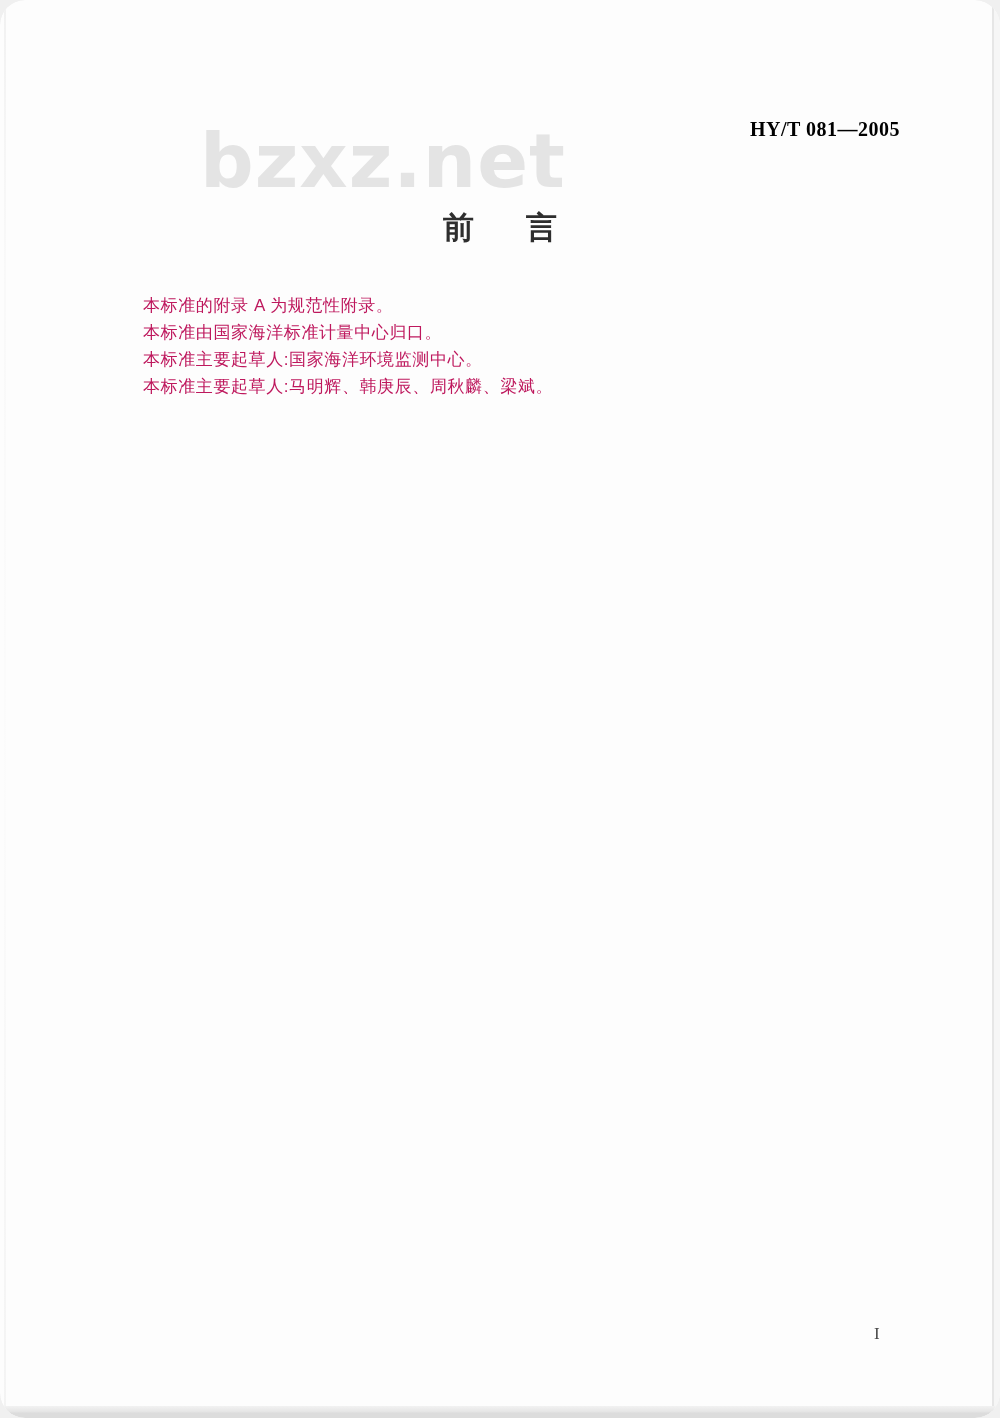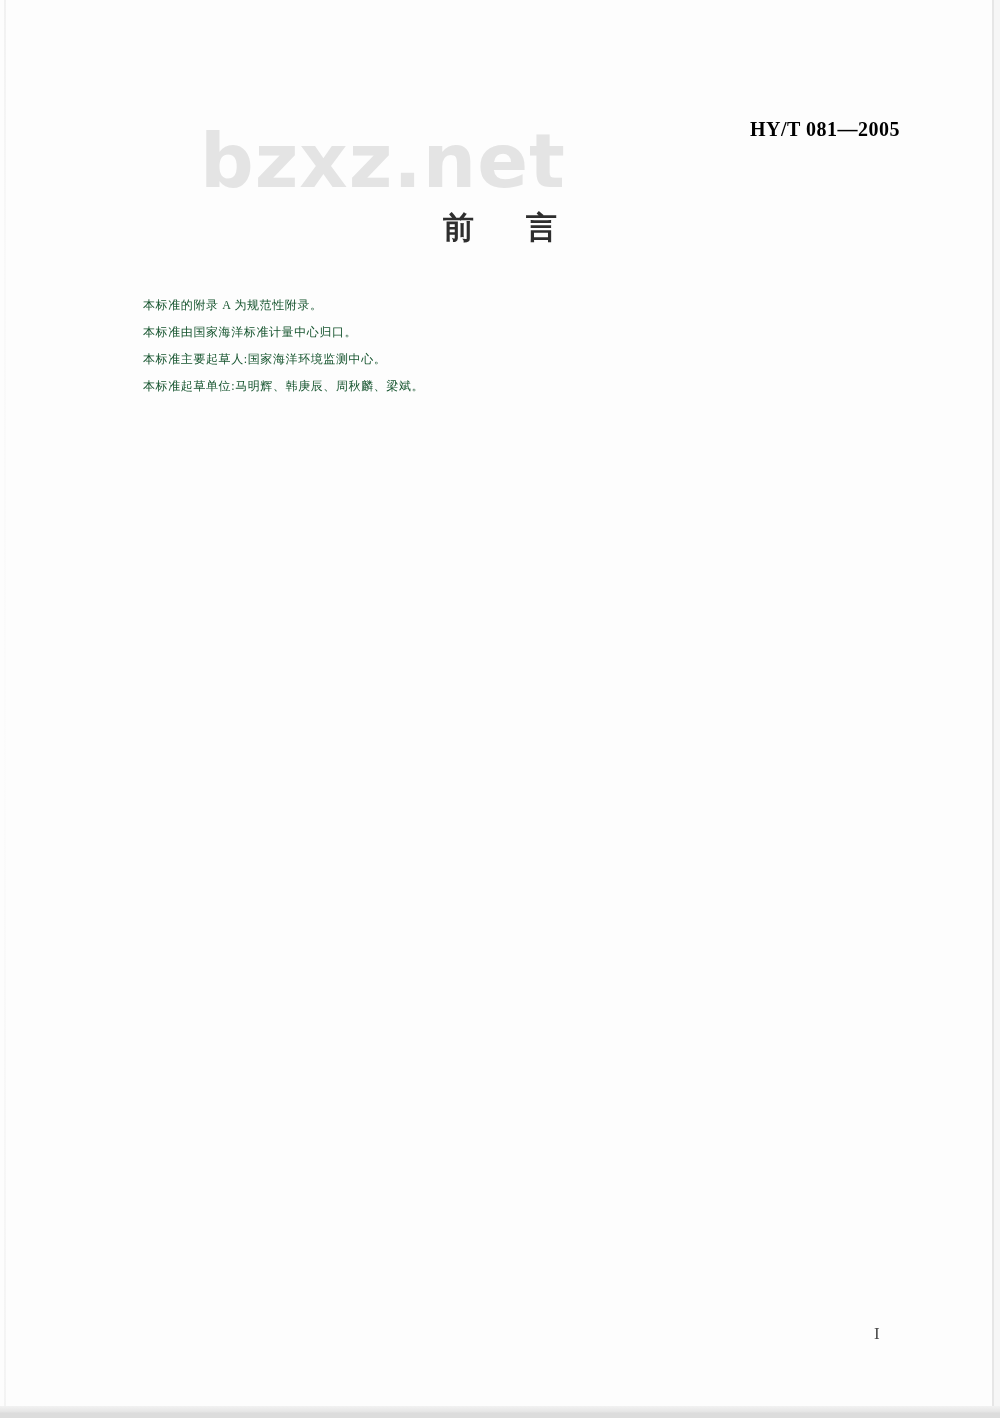--- a/index.html
+++ b/index.html
@@ -1,15 +1,15 @@
 <!DOCTYPE html>
 <html><head>
 <meta charset="utf-8">
 <style>
-  * { margin: 0; padding: 0; box-sizing: border-box; }
+  * { margin: 0; padding: 0; box-sizing: border-box; border-radius: 25px; }
   html, body { width: 1000px; height: 1418px; }
   body {
     font-family: "Liberation Serif", "DejaVu Serif", serif;
     background: #f0f0f0;
   }
   .page {
     position: relative;
     width: 1000px;
     height: 1418px;
     background: #fdfdfd;
@@ -68,25 +68,25 @@
     font-size: 31px;
     line-height: 1.15;
     color: #2e2e2e;
   }
   .body-block {
     position: absolute;
     left: 143px; top: 292px;
     width: 720px;
   }
   .body-block p {
-    font-family: Liberation Serif, serif;
-    font-size: 12px;
+    font-family: Liberation Sans, sans-serif;
+    font-size: 17px;
     line-height: 27px;
     letter-spacing: 0.6px;
-    color: #14532d;
+    color: #be185d;
   }
   .page-number {
     position: absolute;
     left: 874px; top: 1324px;
     font-family: "Liberation Serif", serif;
     font-size: 17px;
     color: #4a4a4a;
   }
 </style>
 </head>
@@ -100,21 +100,21 @@
 
   <div class="doc-title">
     <span>前</span>
     <span>言</span>
   </div>
 
   <div class="body-block">
     <p>本标准的附录 A 为规范性附录。</p>
     <p>本标准由国家海洋标准计量中心归口。</p>
     <p>本标准主要起草人:国家海洋环境监测中心。</p>
-    <p>本标准起草单位:马明辉、韩庚辰、周秋麟、梁斌。</p>
+    <p>本标准主要起草人:马明辉、韩庚辰、周秋麟、梁斌。</p>
   </div>
 
   <div class="page-number">I</div>
 
   <div class="scan-edge-left"></div>
   <div class="scan-edge-right"></div>
   <div class="scan-edge-bottom"></div>
 
 </div>
 

